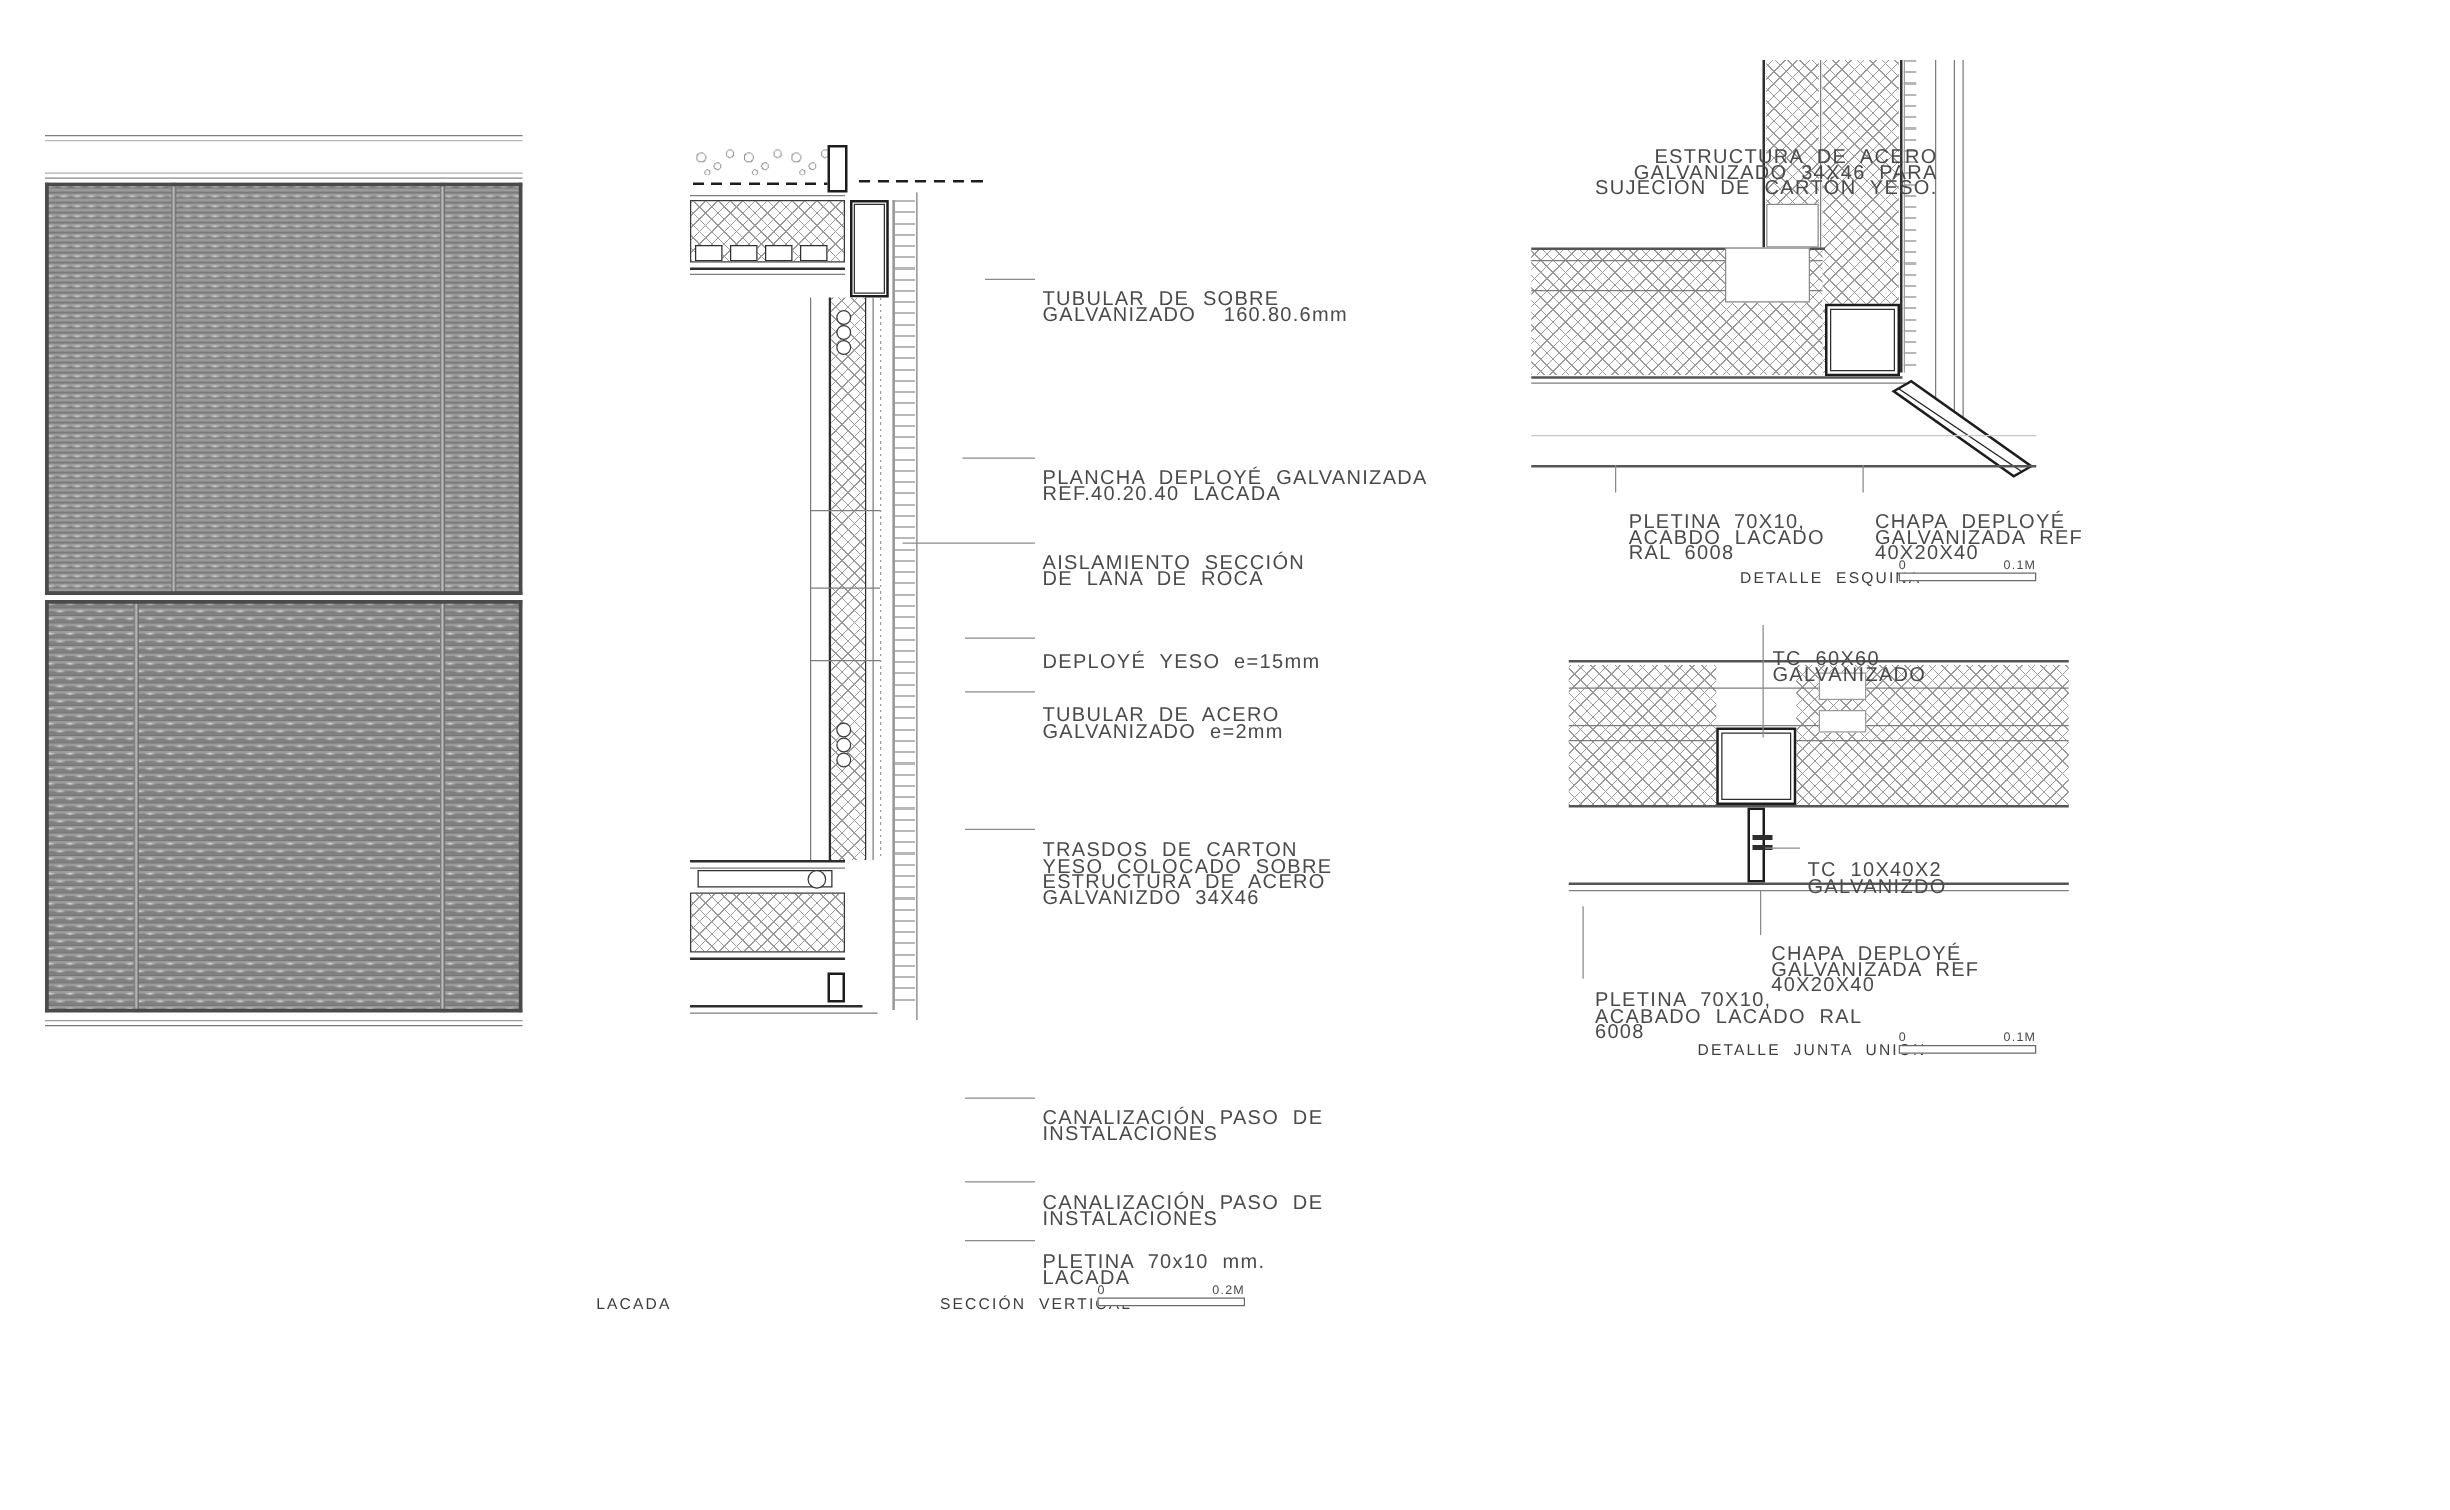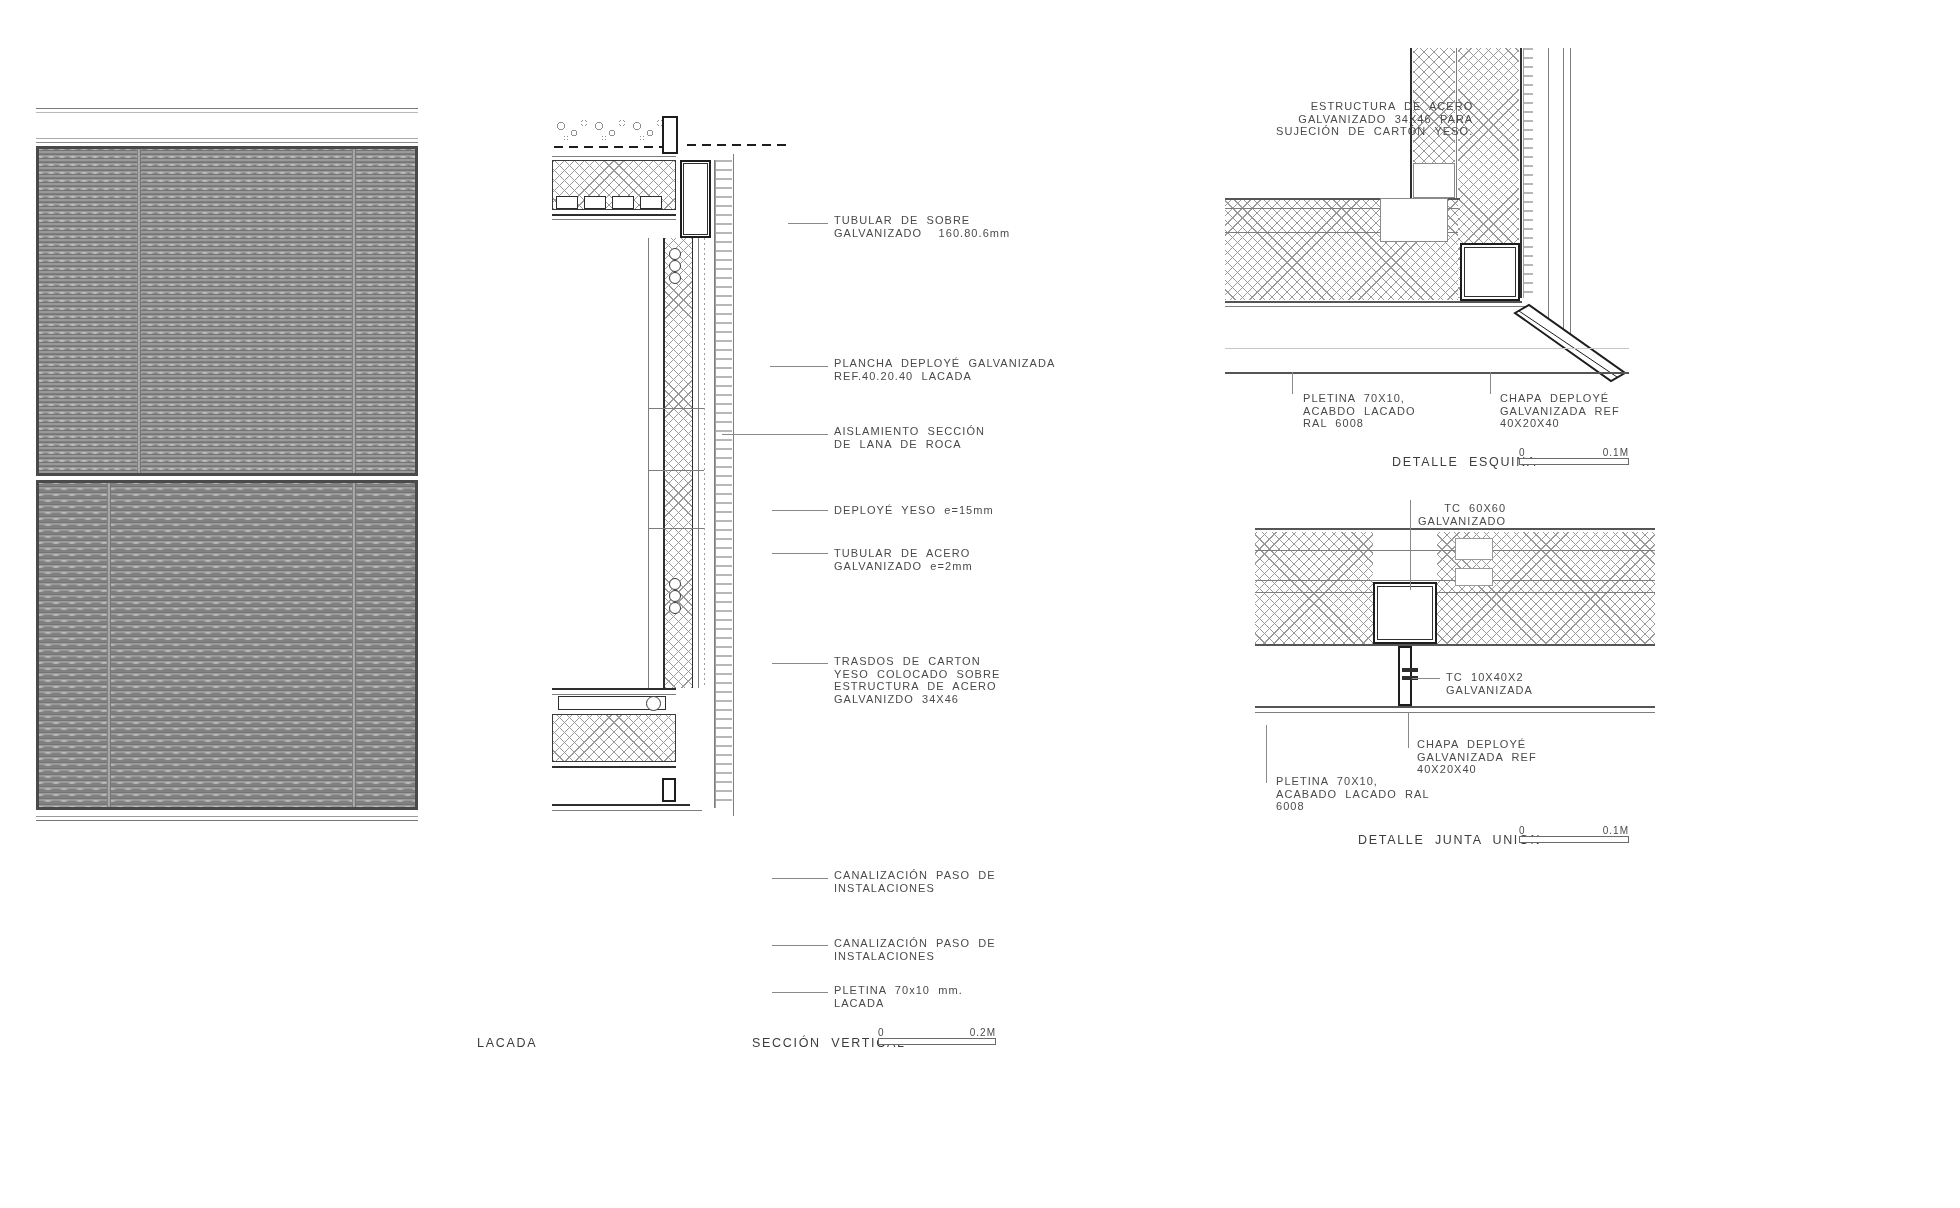--- a/index.html
+++ b/index.html
@@ -6,26 +6,27 @@
   body{
     width:1960px;height:1208px;position:relative;overflow:hidden;
     font-family:"Liberation Sans", sans-serif;
     color:#3a3a3a;
   }
   .sheet{position:absolute;inset:0;background:#fff;}
 
   
   .lbl{
     position:absolute;
-    font-size:11px;
+    font-size:16px;
     letter-spacing:1.05px;
     line-height:12.6px;
     color:#4a4a4a;
     white-space:pre;
     font-family:"Liberation Sans", sans-serif;
+    margin-top:20px;
   }
   .title{
     position:absolute;
     font-size:12.5px;
     letter-spacing:1.7px;
     color:#3d3d3d;
     white-space:pre;
   }
   .leader{position:absolute;background:#8a8a8a;height:1px;}
   .vleader{position:absolute;background:#8a8a8a;width:1px;}
@@ -328,26 +329,26 @@
 
     <div class="box2" style="left:143px;top:126px;width:14px;height:60px;"></div>
     <div class="ln" style="left:147px;top:148px;width:16px;height:4px;"></div>
     <div class="ln" style="left:147px;top:156px;width:16px;height:4px;"></div>
 
     <div class="ln" style="left:0px;top:186px;width:400px;height:2px;background:#555;"></div>
     <div class="ln-thin" style="left:0px;top:192px;width:400px;height:1px;"></div>
   </div>
 
   <div class="vleader" style="left:1410px;top:500px;height:90px;"></div>
-  <div class="lbl" style="left:1418px;top:502px;text-align:right;">TC  60X60
+  <div class="lbl" style="left:1418px;top:502px;">TC  60X60
 GALVANIZADO</div>
 
   <div class="leader" style="left:1412px;top:678px;width:28px;"></div>
   <div class="lbl" style="left:1446px;top:671px;">TC  10X40X2
-GALVANIZADA</div>
+GALVANIZDO</div>
 
   <div class="vleader" style="left:1408px;top:712px;height:36px;"></div>
   <div class="lbl" style="left:1417px;top:738px;">CHAPA  DEPLOYÉ
 GALVANIZADA  REF
 40X20X40</div>
 
   <div class="vleader" style="left:1266px;top:725px;height:58px;"></div>
   <div class="lbl" style="left:1276px;top:775px;">PLETINA  70X10,
 ACABADO  LACADO  RAL
 6008</div>

